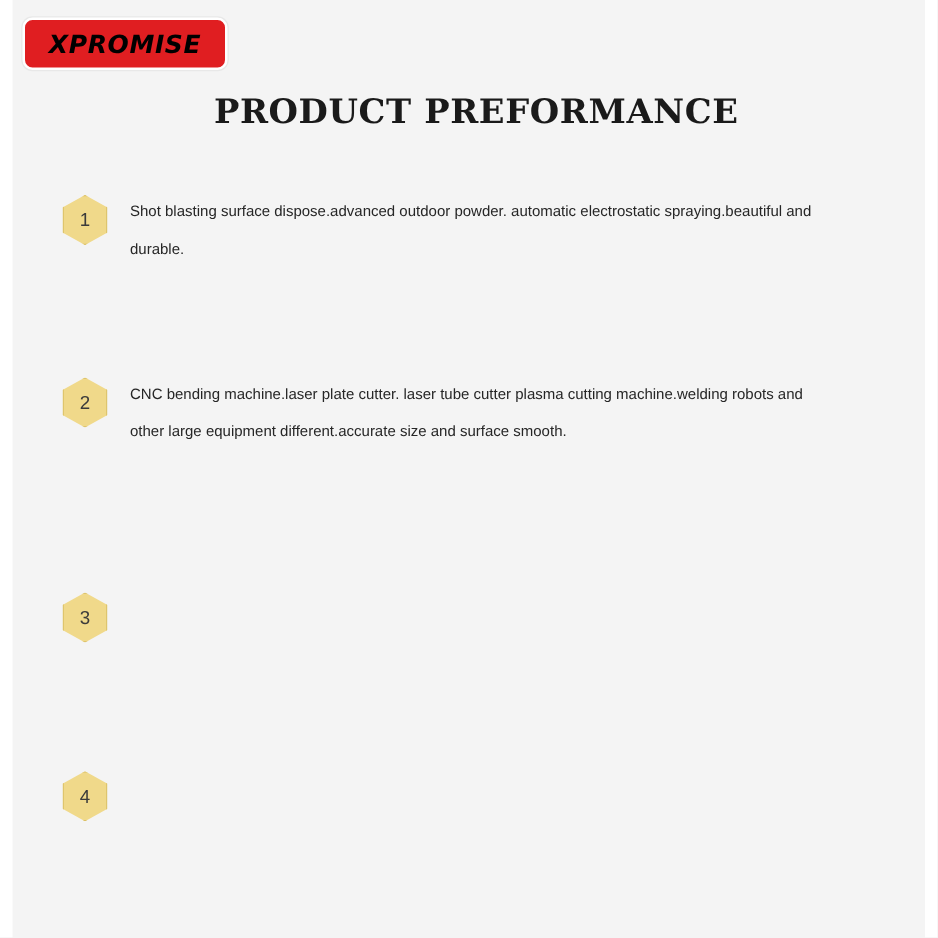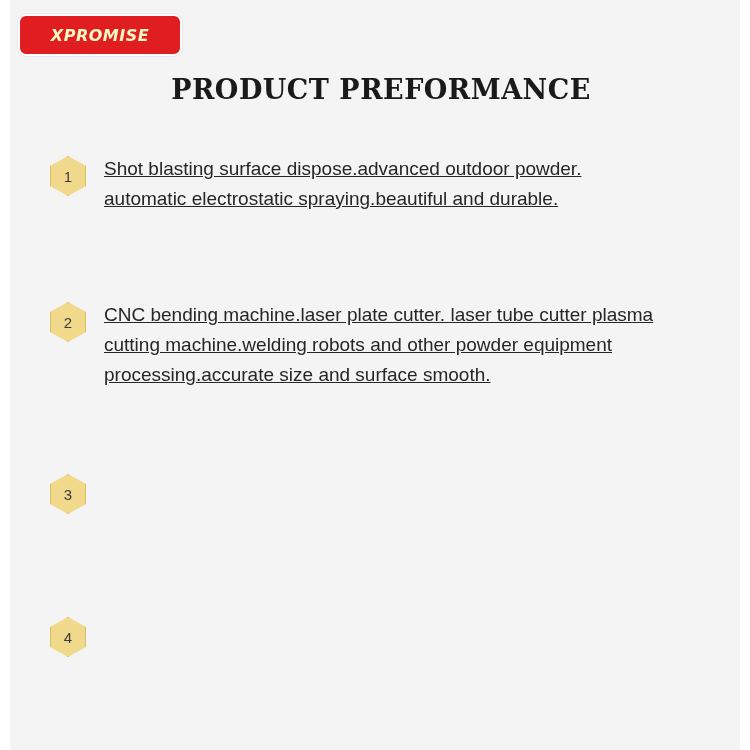--- a/index.html
+++ b/index.html
@@ -39,25 +39,25 @@
     height: 38px;
     background: #e01e21;
     border-radius: 8px;
     border: 2px solid #ffffff;
     box-shadow: 0 0 0 1px #e8e8e8;
     display: flex;
     align-items: center;
     justify-content: center;
   }
   .logo-text {
-    color: #fef9c3;
+    color: #000000;
     font-family: "DejaVu Sans", sans-serif;
     font-weight: bold;
     font-style: italic;
-    font-size: 16px;
+    font-size: 20px;
     letter-spacing: 0.5px;
     white-space: nowrap;
   }
 
   .title {
     position: absolute;
     left: 0;
     right: 0;
     top: 74px;
     text-align: center;
@@ -109,25 +109,24 @@
     inset: 0;
     display: flex;
     align-items: center;
     justify-content: center;
     font-family: "Liberation Sans", sans-serif;
     font-size: 15px;
     color: #3b3b3b;
   }
   .item-text {
     font-family: "Liberation Sans", sans-serif;
-    font-size: 19px;
+    font-size: 12px;
     line-height: 30px;
     color: #262626;
     max-width: 560px;
-    text-decoration: underline;
   }
 </style>
 </head>
 <body>
 
 <div class="page">
 
   <div class="edge-left"></div>
   <div class="edge-right"></div>
 
@@ -145,21 +144,21 @@
         <div class="hex-num">1</div>
       </div>
       <div class="item-text">Shot blasting surface dispose.advanced outdoor powder. automatic electrostatic spraying.beautiful and durable.</div>
     </div>
 
     <div class="item item-2">
       <div class="hex">
         <div class="hex-shape"></div>
         <div class="hex-num">2</div>
       </div>
-      <div class="item-text">CNC bending machine.laser plate cutter. laser tube cutter plasma cutting machine.welding robots and other powder equipment processing.accurate size and surface smooth.</div>
+      <div class="item-text">CNC bending machine.laser plate cutter. laser tube cutter plasma cutting machine.welding robots and other large equipment different.accurate size and surface smooth.</div>
     </div>
 
     <div class="item item-3">
       <div class="hex">
         <div class="hex-shape"></div>
         <div class="hex-num">3</div>
       </div>
     </div>
 
     <div class="item item-4">

